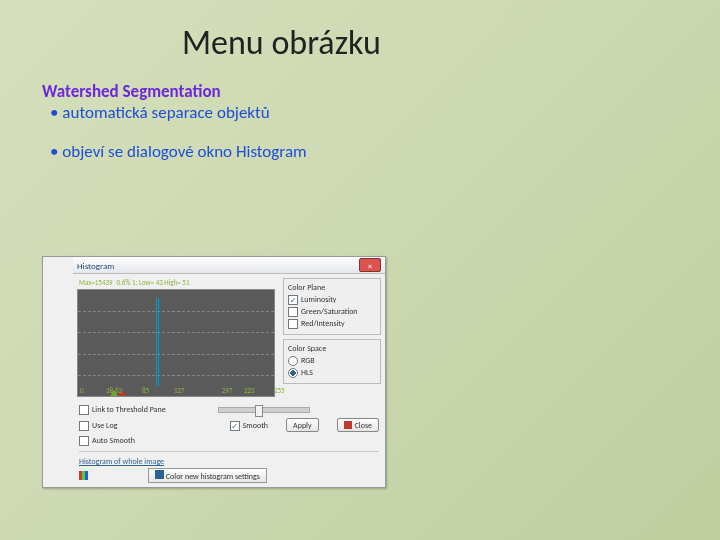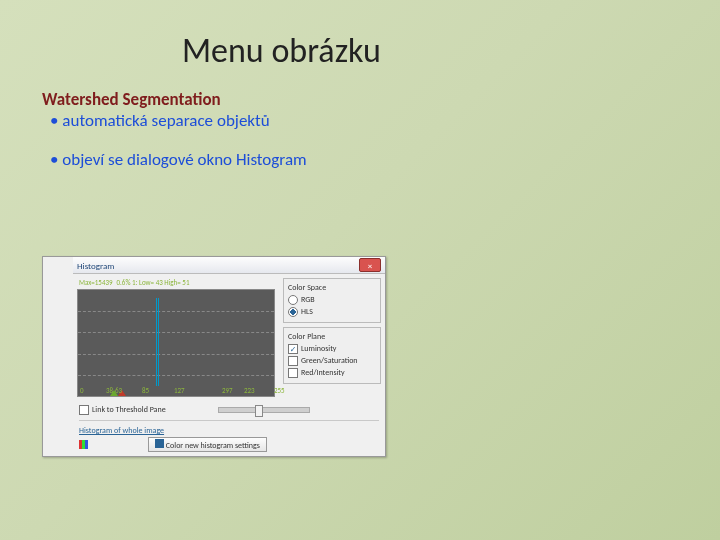--- a/index.html
+++ b/index.html
@@ -1,22 +1,22 @@
 <!DOCTYPE html>
 <html><head>
 <meta charset="utf-8">
 <style>
   html,body{margin:0;padding:0;width:720px;height:540px;font-family:Calibri,Arial,sans-serif;}
   body{
     background:linear-gradient(135deg,#d5e0bc 0%,#cdd9b2 45%,#bfcf9f 100%);
     position:relative;overflow:hidden;
   }
   .slide{padding:14px 42px 0 42px;}
-  .title{font-size:34px;color:#222;margin:16px 0 18px 140px;font-weight:400;}
-  .sec-head{font-weight:700;font-size:17px;color:#7f1d1d;margin:4px 0 0 0;}
+  .title{font-size:34px;color:#222;margin:8px 0 18px 140px;font-weight:400;}
+  .sec-head{font-weight:700;font-size:17px;color:#6d28d9;margin:4px 0 0 0;}
   .bullet{font-size:17px;color:#1d4ed8;margin:0 0 18px 8px;}
   .bullet::before{content:"• ";}
 
   
   .dlg{
     position:absolute;left:42px;top:256px;width:312px;
     background:#f0f0f0;border:1px solid #999;font-size:8px;color:#333;
     box-shadow:1px 1px 2px rgba(0,0,0,.25);
     padding-left:30px;
   }
@@ -100,38 +100,51 @@
         <span class="axis-lbl" style="left:64px">85</span>
         <span class="axis-lbl" style="left:96px">127</span>
         <span class="axis-lbl" style="left:144px">297</span>
         <span class="axis-lbl" style="left:166px">223</span>
         <span class="axis-lbl" style="left:196px">255</span>
       </div>
     </div>
 
     <div class="side">
       <div class="grp">
-        <div class="grp-title">Color Space</div>
-        <span class="rad">RGB</span>
-        <span class="rad on">HLS</span>
-      </div>
-      <div class="grp">
         <div class="grp-title">Color Plane</div>
         <span class="chk on">Luminosity</span>
         <span class="chk">Green/Saturation</span>
         <span class="chk">Red/Intensity</span>
+      </div>
+      <div class="grp">
+        <div class="grp-title">Color Space</div>
+        <span class="rad">RGB</span>
+        <span class="rad on">HLS</span>
       </div>
     </div>
   </div>
 
   <div class="btm">
     <div class="row">
       <span class="chk">Link to Threshold Pane</span>
       <span style="flex:0 0 16px"></span>
       <div class="slider"></div>
+    </div>
+    <div class="row">
+      <span class="chk">Use Log</span>
+      <span style="flex:1"></span>
+      <span class="chk on">Smooth</span>
+      <span class="btn">Apply</span>
+      <span class="btn">
+        <span style="display:inline-block;width:8px;height:8px;background:#c03a2a;"></span>
+        <span>Close</span>
+      </span>
+    </div>
+    <div class="row">
+      <span class="chk">Auto Smooth</span>
     </div>
     <div class="hr"></div>
     <div class="row">
       <span class="link">Histogram of whole image</span>
     </div>
     <div class="row">
       <span class="ico-hist"></span>
       <span class="link2"></span>
       <span style="flex:0 0 6px"></span>
       <span class="mini-btn">

